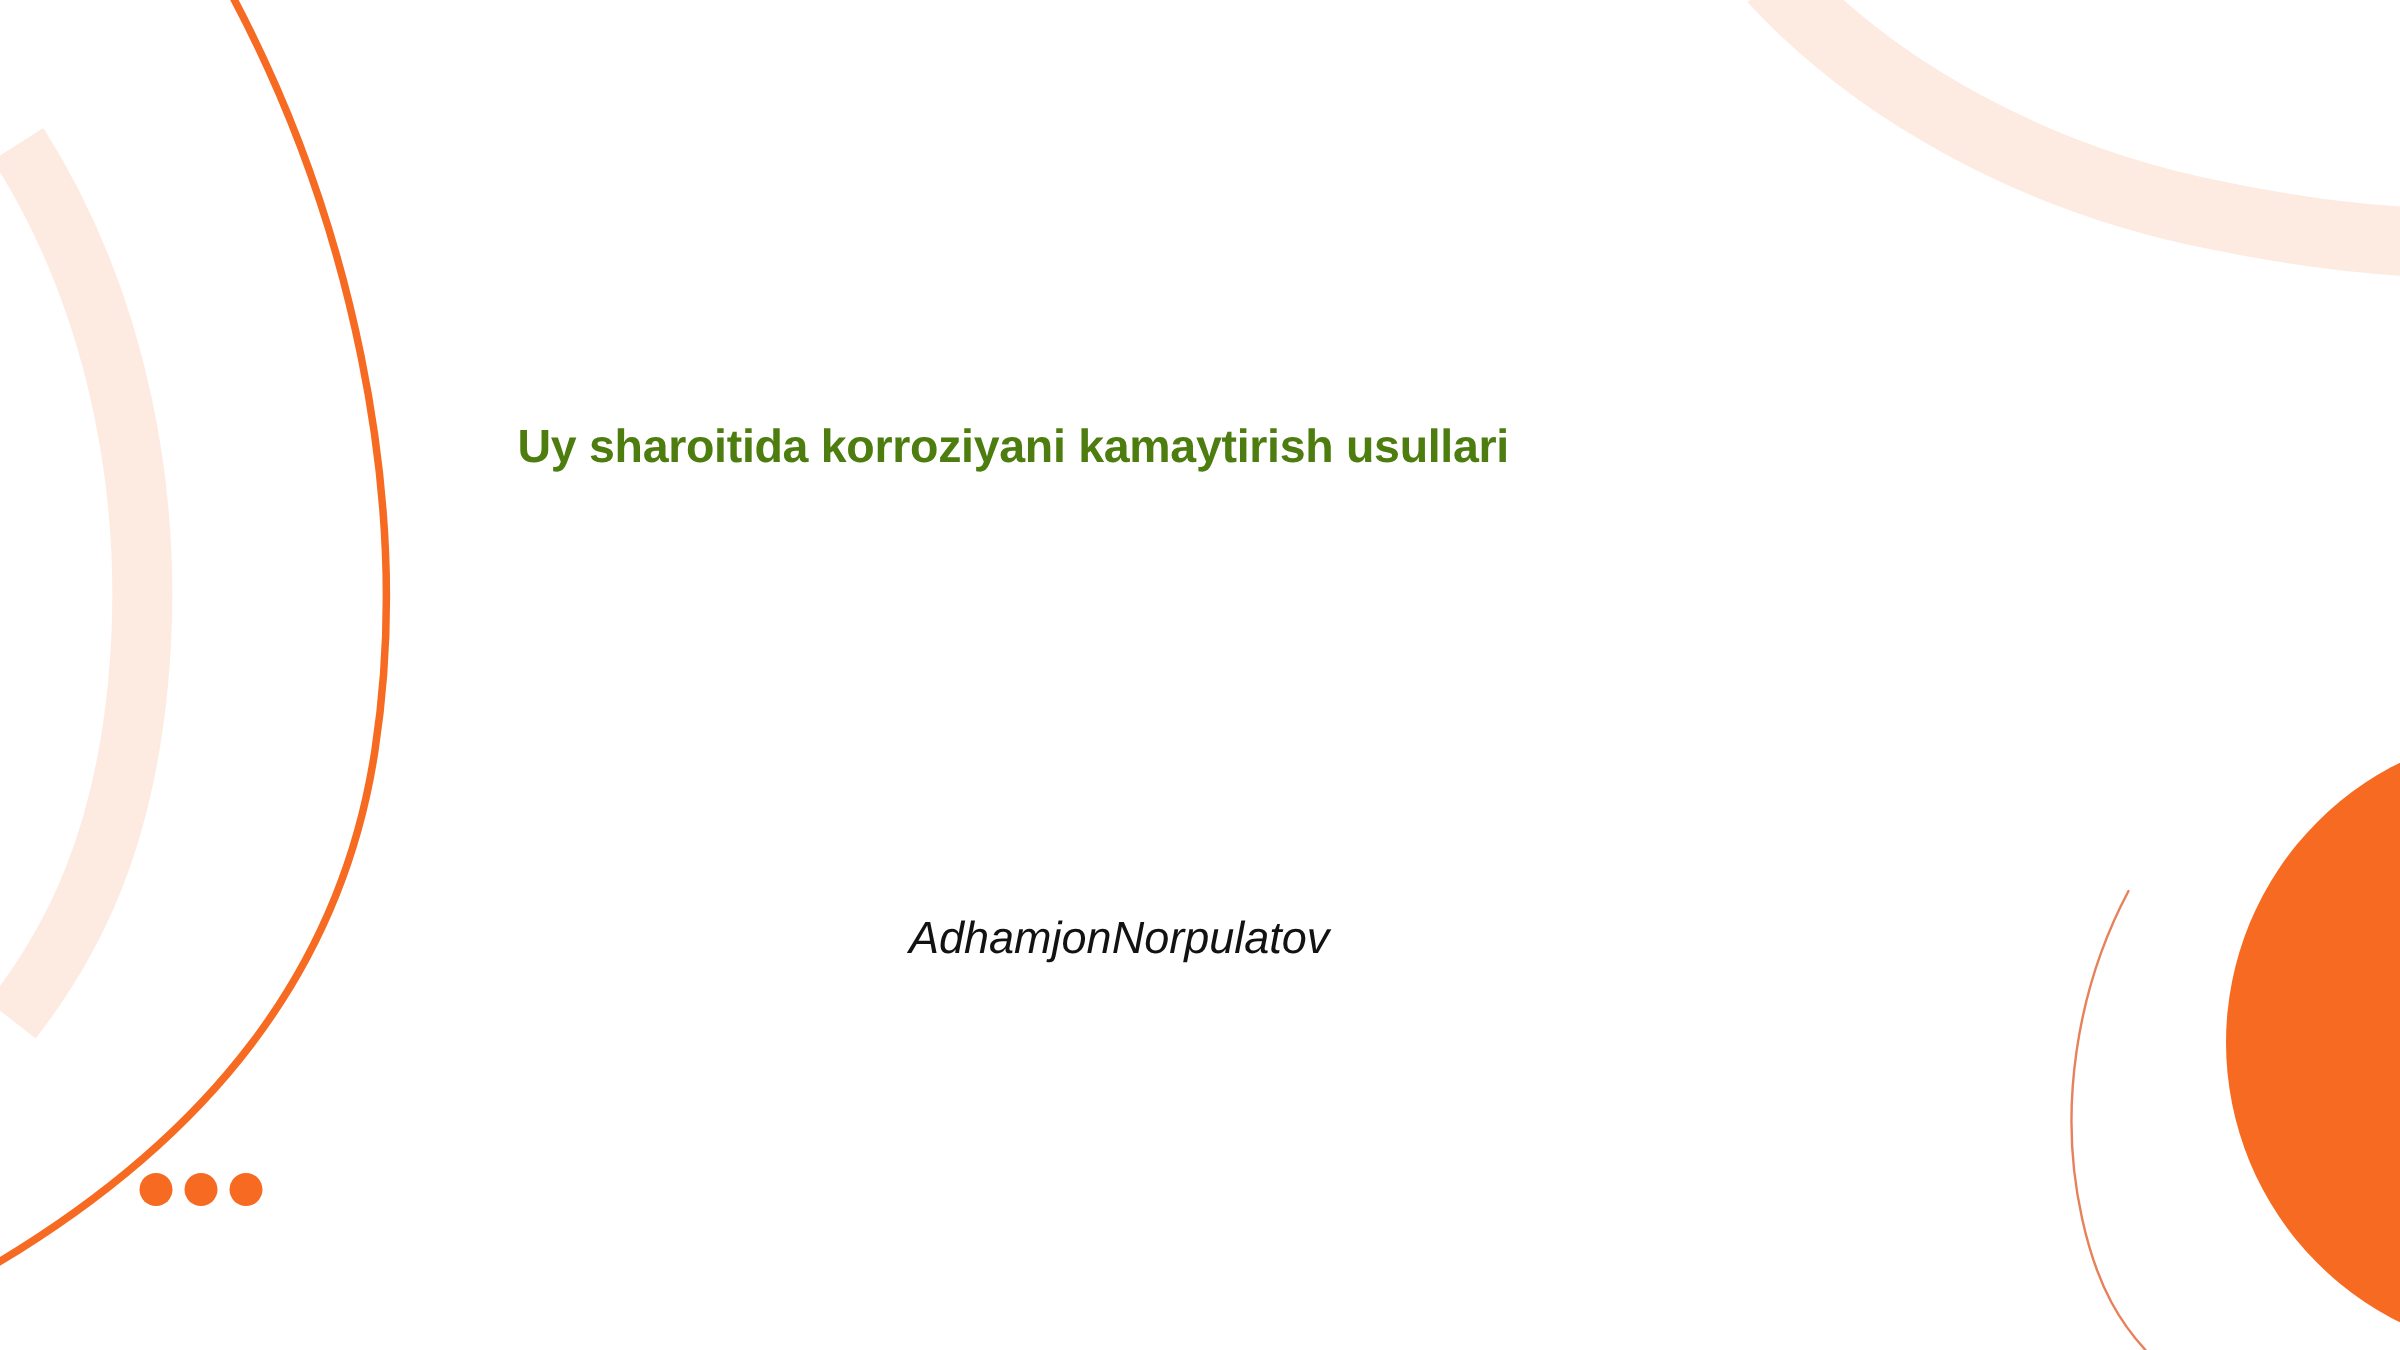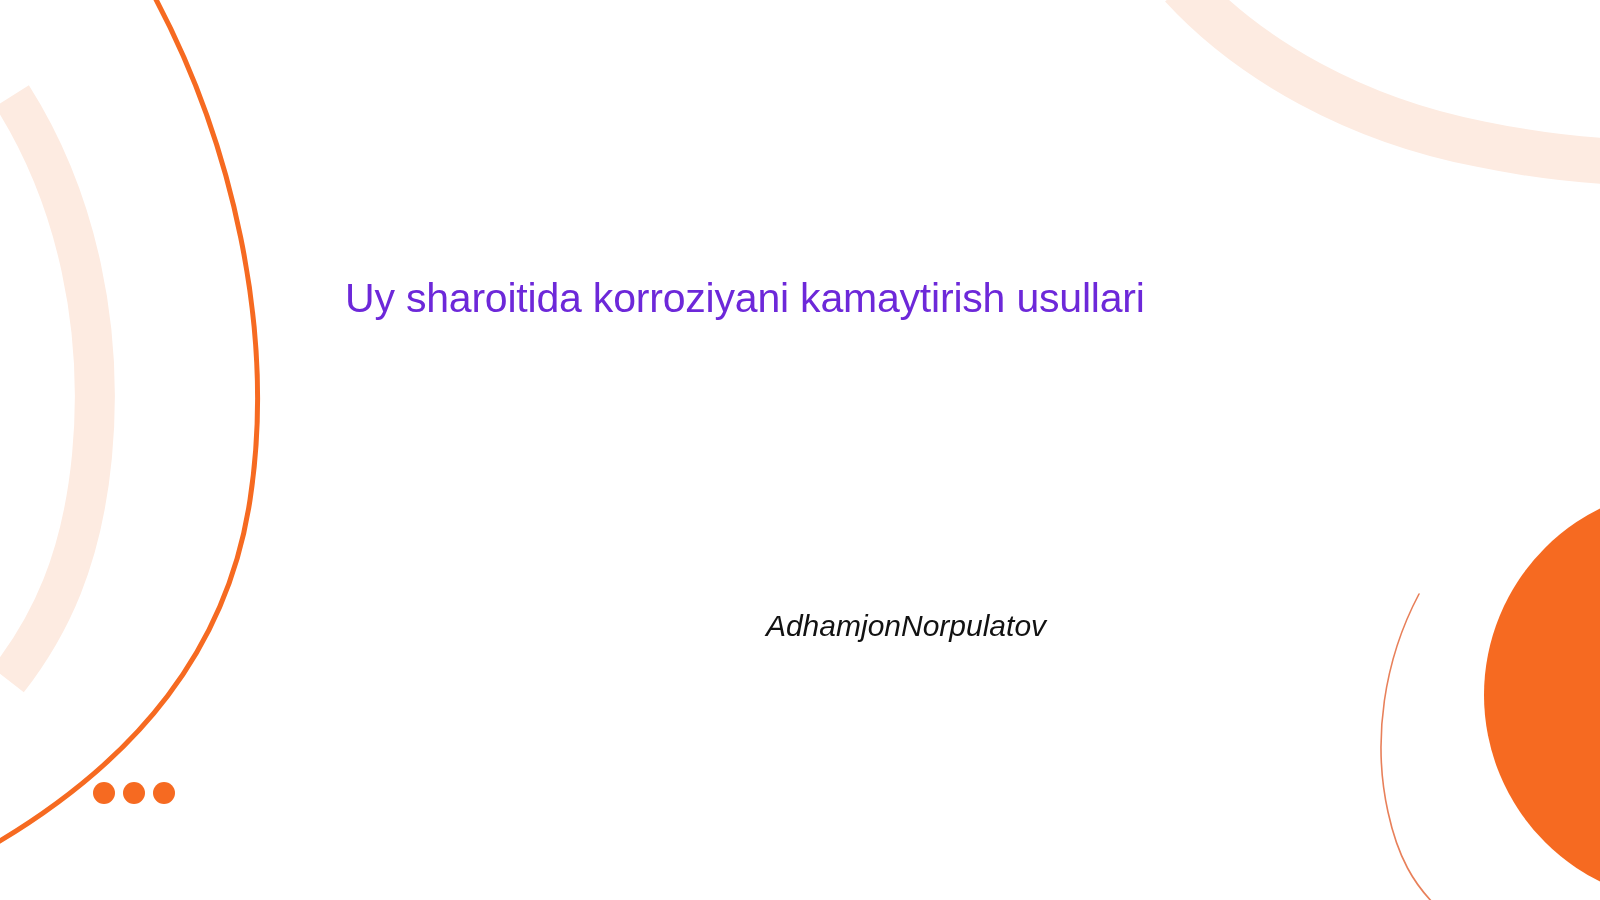--- a/index.html
+++ b/index.html
@@ -29,33 +29,32 @@
     top: 0;
     left: 0;
     width: 1600px;
     height: 900px;
   }
   #slide-title {
     position: absolute;
     left: 345px;
     top: 276px;
     width: 900px;
-    font-size: 41px;
-    font-weight: normal;
-    color: #6d28d9;
+    font-size: 31px;
+    font-weight: bold;
+    color: #4d7c0f;
     letter-spacing: -0.2px;
     line-height: 44px;
     white-space: nowrap;
   }
   #slide-subtitle {
     position: absolute;
     left: 606px;
     top: 606px;
     width: 600px;
-    text-align: center;
     font-size: 30px;
     font-style: italic;
     font-weight: normal;
     color: #121212;
     line-height: 40px;
     white-space: nowrap;
   }
 </style>
 </head>
 <body>

